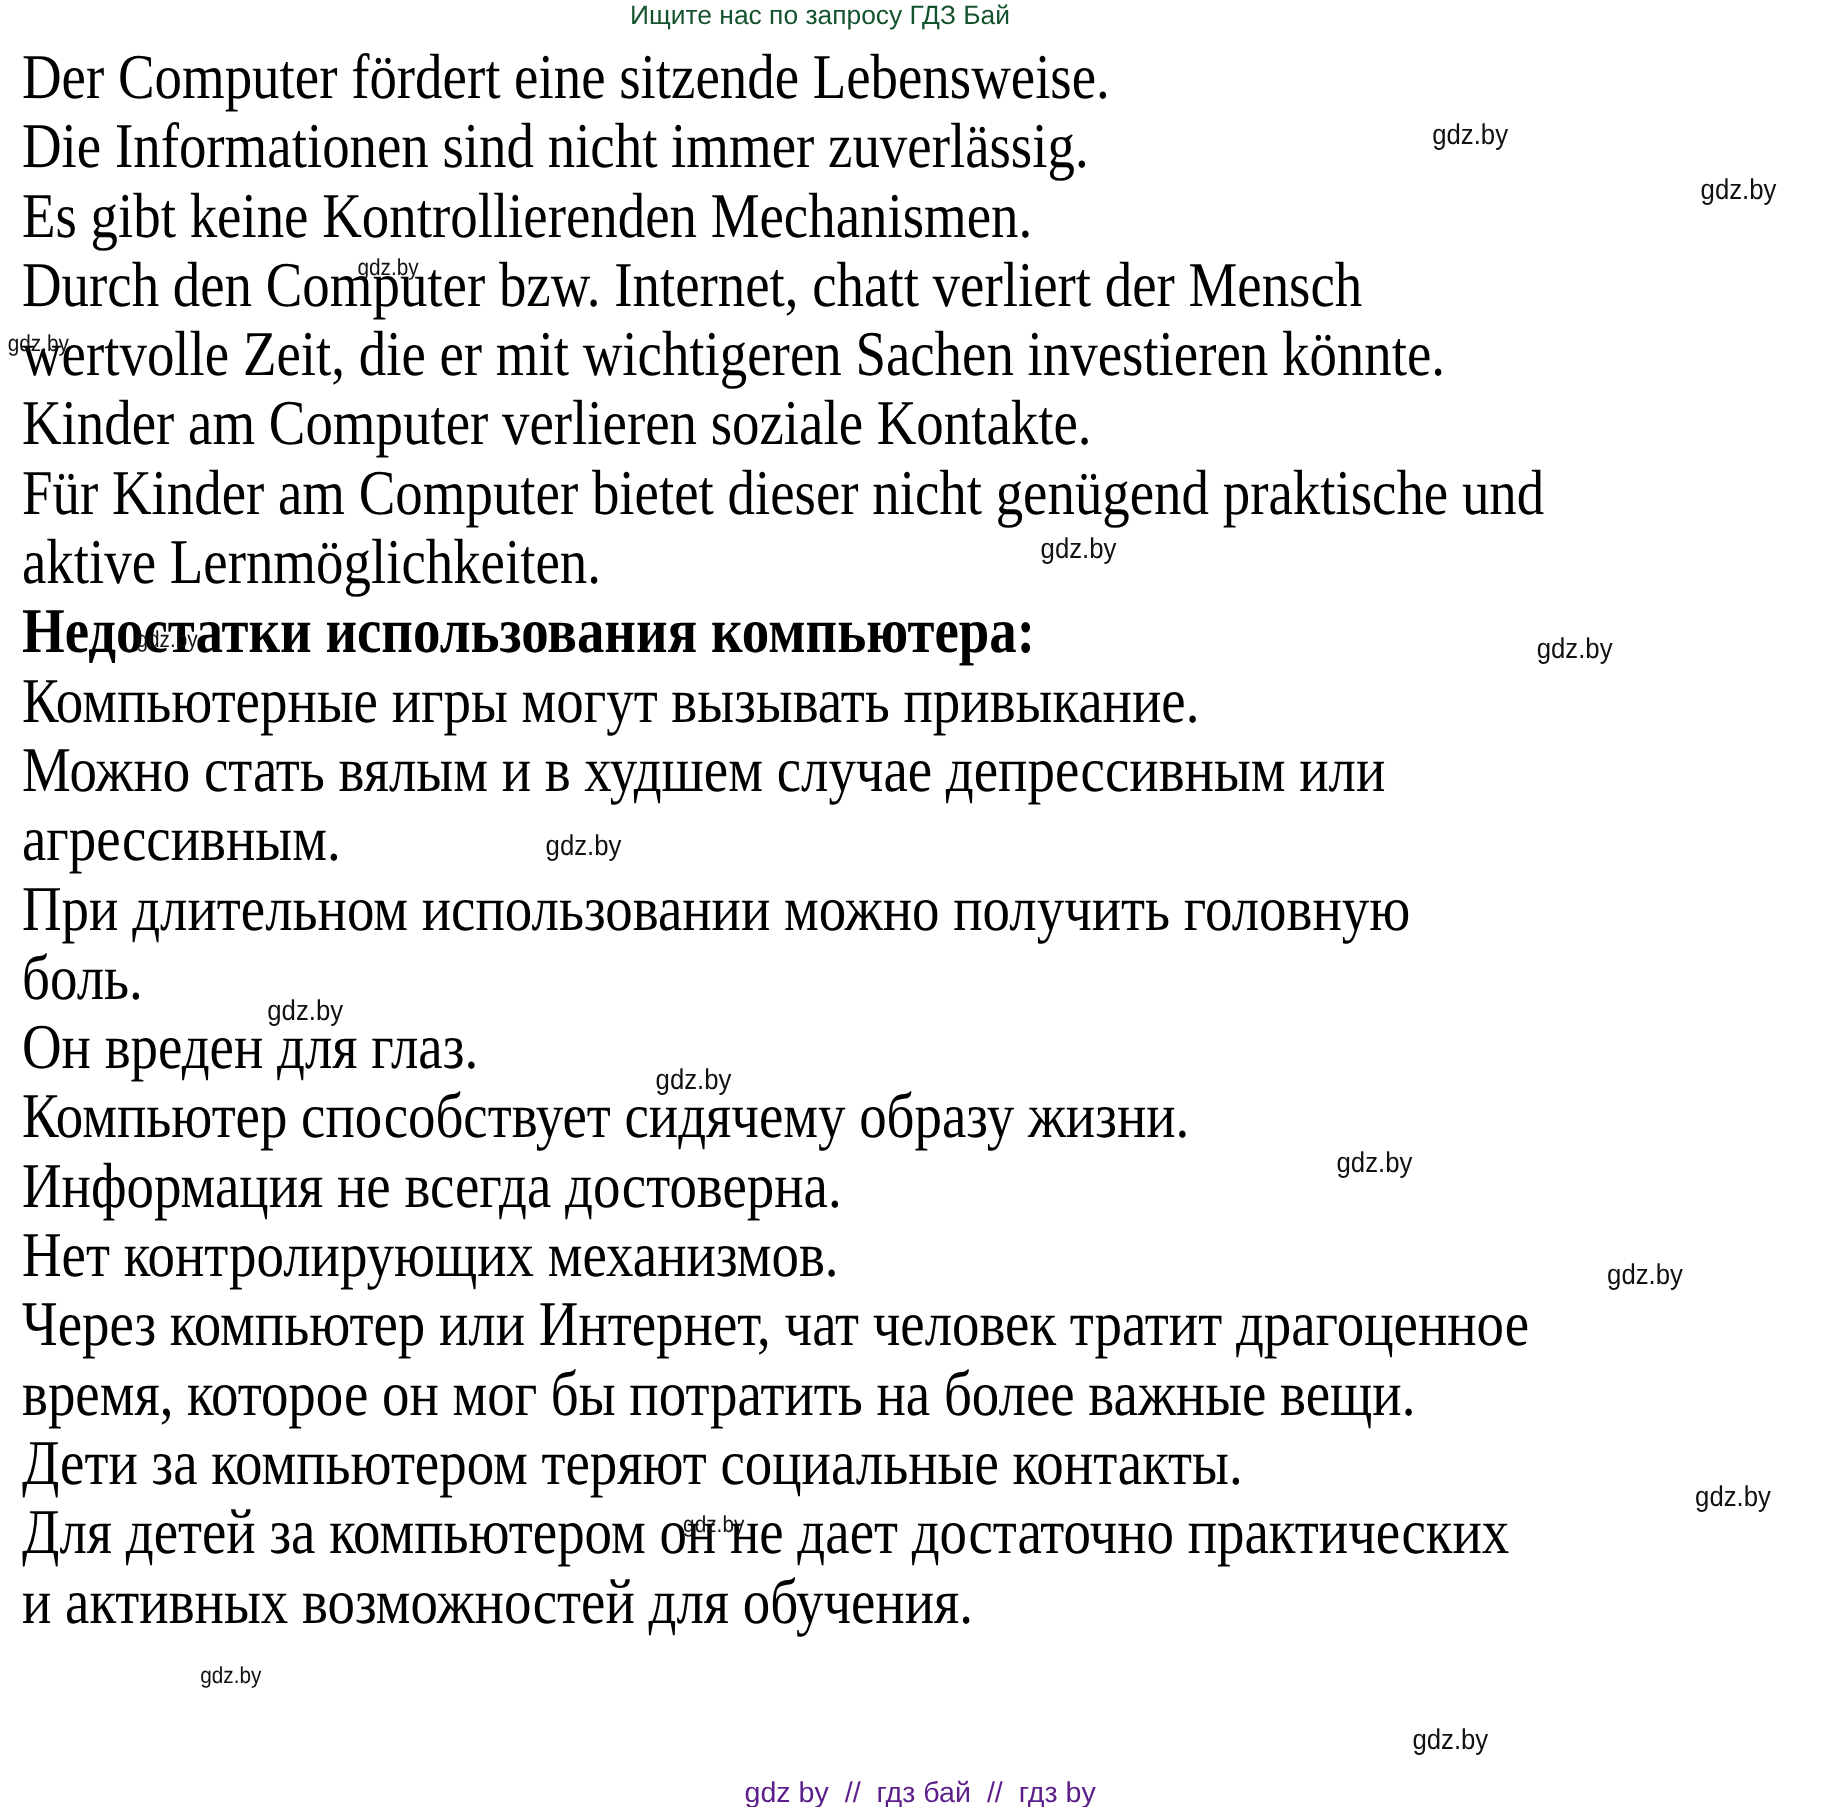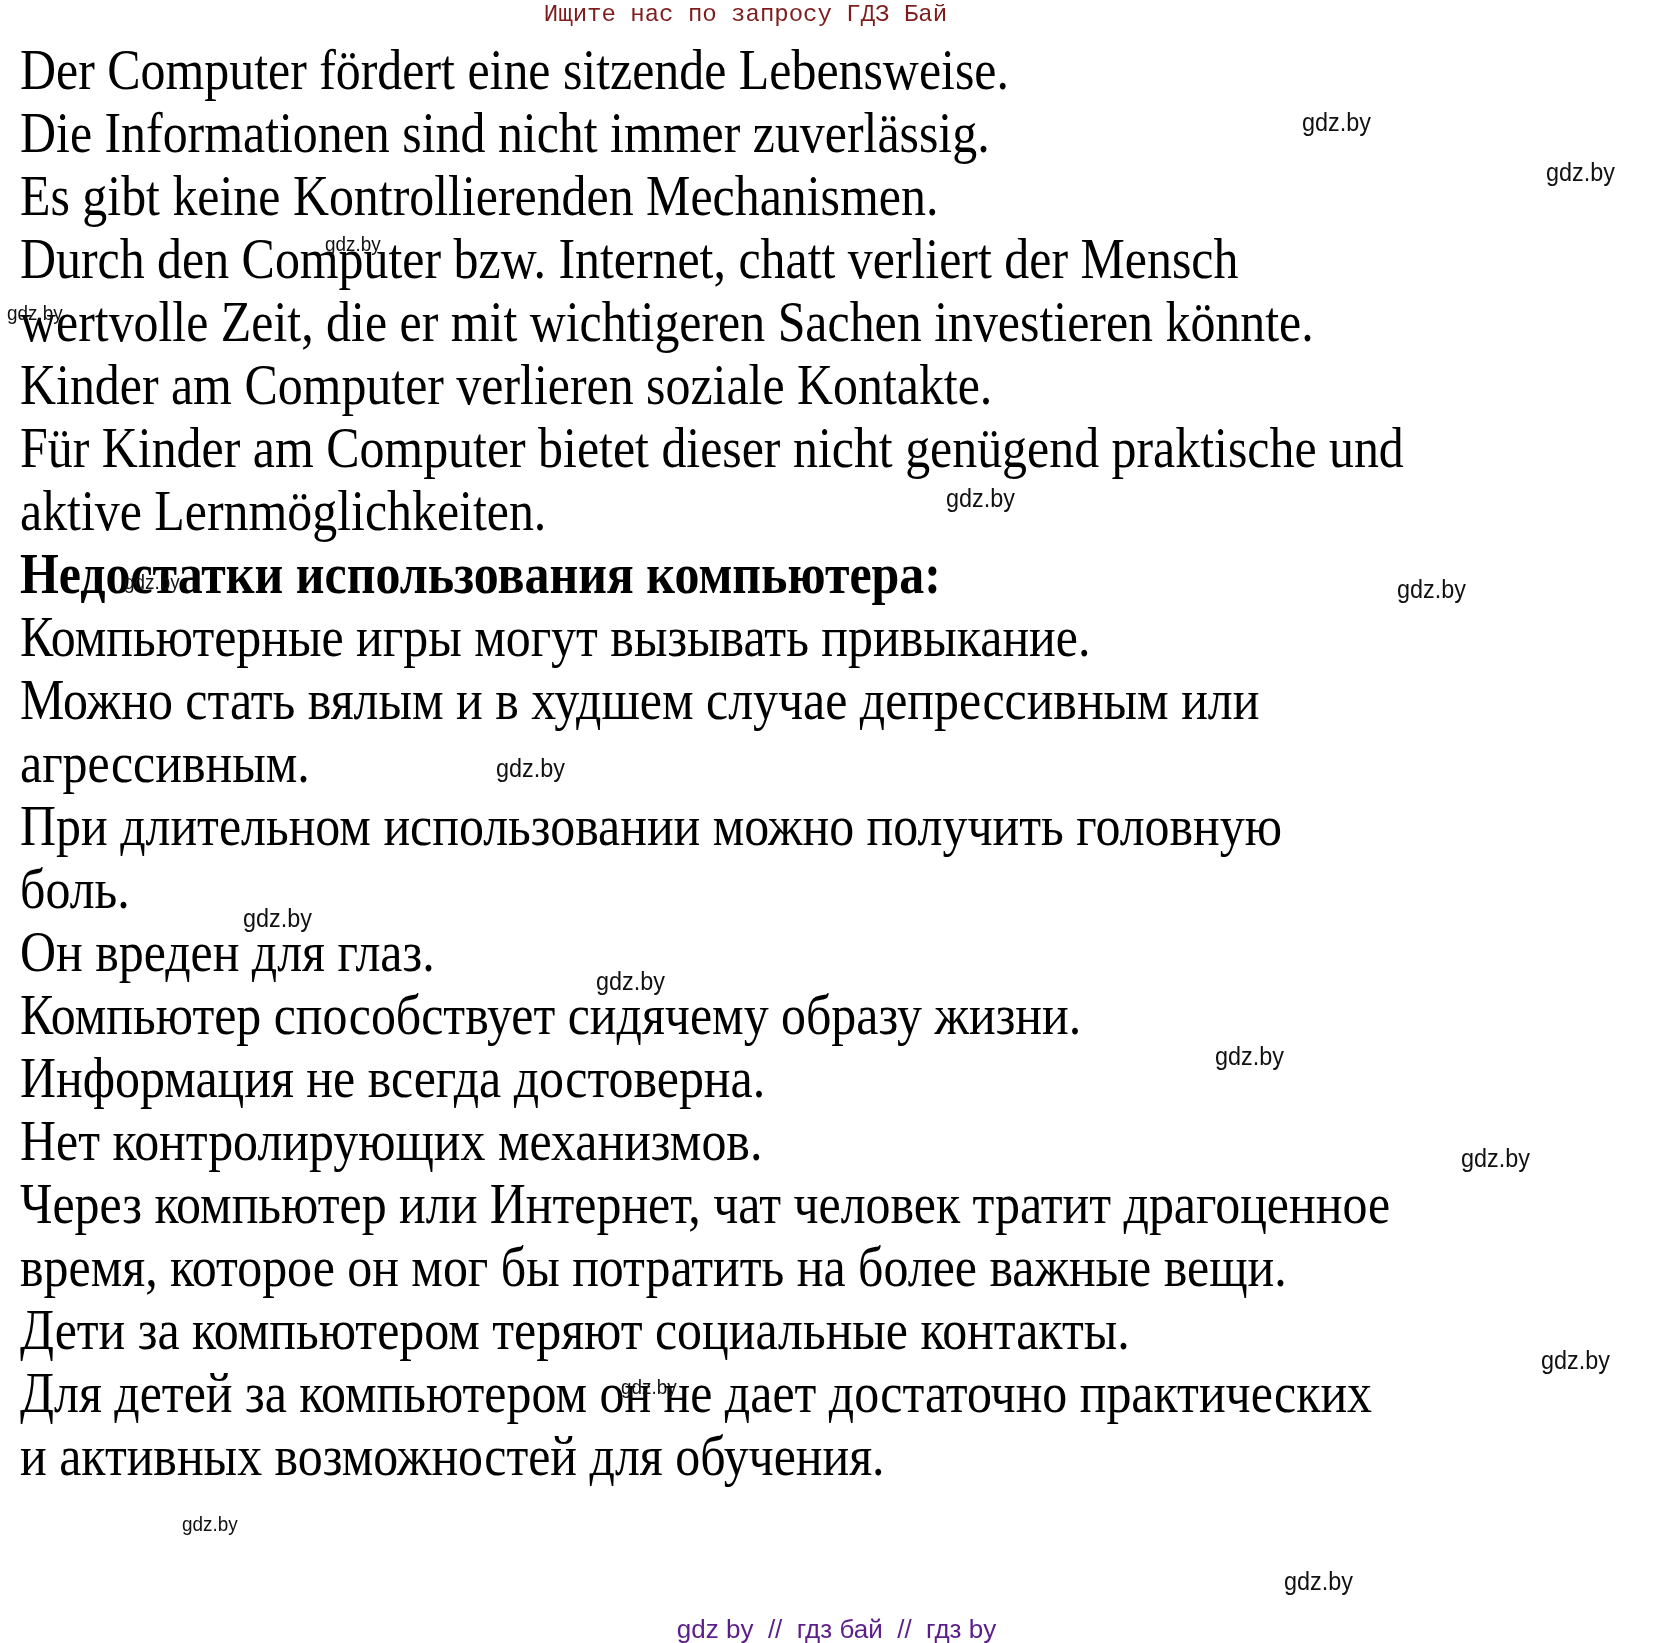--- a/index.html
+++ b/index.html
@@ -1,20 +1,20 @@
 <!DOCTYPE html>
 <html><head>
   <meta charset="utf-8">
   <style>
     html, body { margin: 0; padding: 0; background: #ffffff; }
     body { width: 1673px; height: 1643px; position: relative; overflow: hidden; }
     .top-banner {
       position: absolute; left: 0; top: 0; width: 1491px; text-align: center;
-      font-family: Liberation Mono, monospace; font-size: 24px; line-height: 30px;
-      color: #7f1d1d;
+      font-family: Liberation Sans, sans-serif; font-size: 24px; line-height: 30px;
+      color: #14532d;
     }
     .line {
       position: absolute; left: 20px; white-space: nowrap;
       font-family: "Liberation Serif", serif; font-size: 58px; line-height: 64px;
       color: #000000; transform-origin: 0 0; transform: scaleX(0.86);
     }
     .line.heading { font-weight: bold; }
     .wm {
       position: absolute; white-space: nowrap;
       font-family: "Liberation Sans", sans-serif; font-size: 26px; line-height: 28px;

